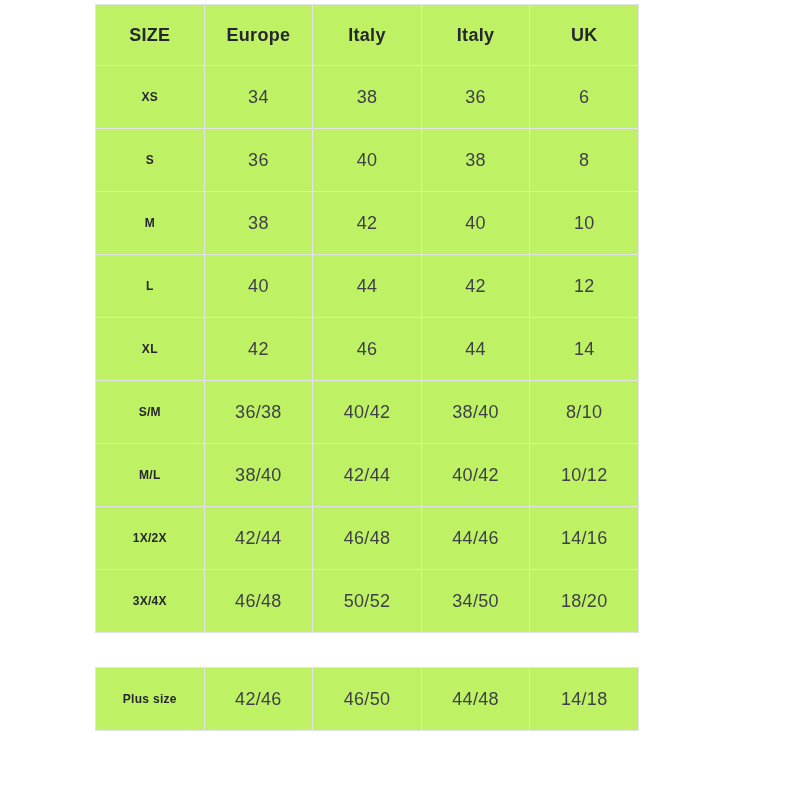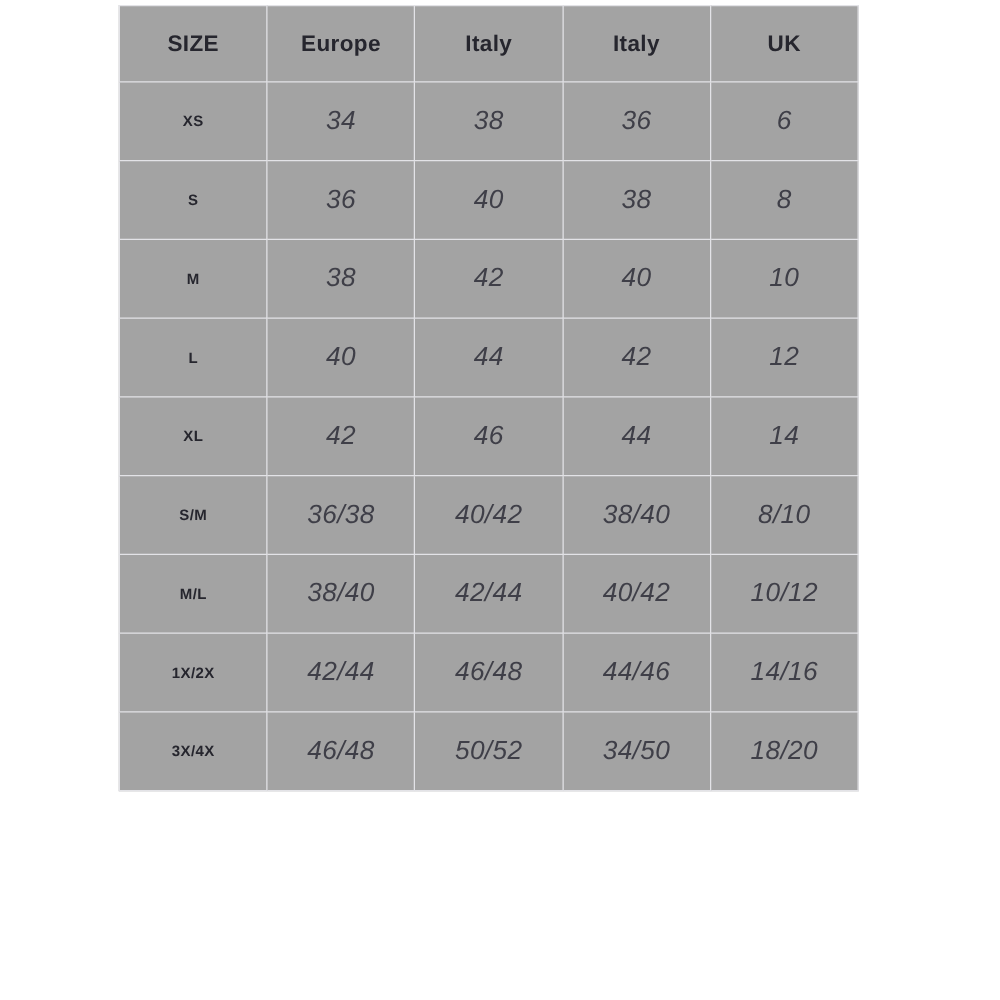--- a/index.html
+++ b/index.html
@@ -15,24 +15,24 @@
   }
   .canvas {
     position: relative;
     width: 800px;
     height: 800px;
     background: #ffffff;
   }
   table.size-table {
     position: absolute;
     left: 95px;
-    width: 592px;
+    width: 544px;
     table-layout: fixed;
     border-collapse: collapse;
-    background: #a3a3a3;
+    background: #bef264;
   }
   table.size-table.main { top: 4px; }
   table.size-table.secondary { top: 667px; }
   .size-table th, .size-table td {
     border: 1px solid #e3e3e7;
     text-align: center;
     vertical-align: middle;
     padding: 0;
     letter-spacing: 0.3px;
   }
@@ -43,24 +43,23 @@
     color: #26262e;
   }
   .size-table tbody th {
     height: 62px;
     font-size: 12px;
     font-weight: 700;
     color: #26262e;
   }
   .size-table tbody td {
     height: 62px;
-    font-size: 21px;
+    font-size: 18px;
     font-weight: 400;
     color: #3f3f48;
-    font-style: italic;
   }
 </style>
 </head>
 <body>
 
 <div class="canvas">
 
   <table class="size-table main">
     <thead>
       <tr>
@@ -133,16 +132,23 @@
           <td>46/48</td>
           <td>50/52</td>
           <td>34/50</td>
           <td>18/20</td>
         </tr>
       </tbody>
   </table>
 
   <table class="size-table secondary">
     <tbody id="secondary-body">
+        <tr>
+          <th>Plus size</th>
+          <td>42/46</td>
+          <td>46/50</td>
+          <td>44/48</td>
+          <td>14/18</td>
+        </tr>
       </tbody>
   </table>
 
 </div>
 
 </body></html>

